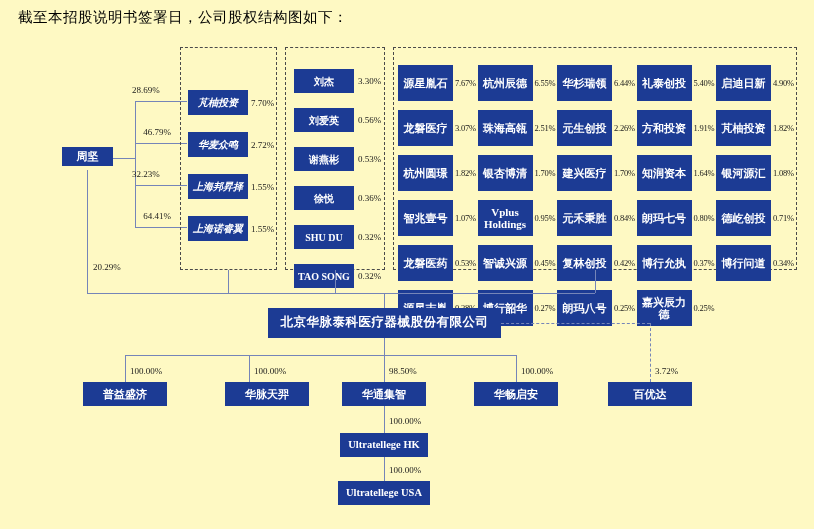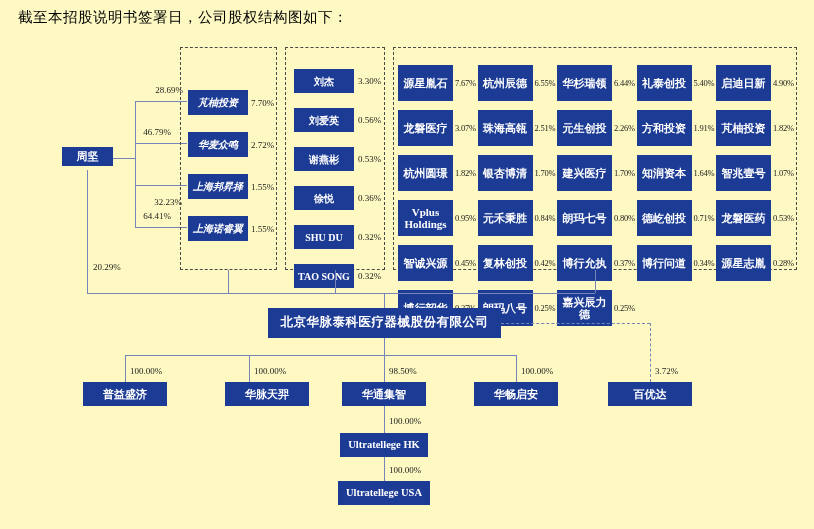--- a/index.html
+++ b/index.html
@@ -44,23 +44,23 @@
 
   <div class="ebox abs founder">周坚</div>
 
   <div class="hline" style="left:113px;top:158px;width:22px;"></div>
   <div class="vline" style="left:135px;top:101px;height:127px;"></div>
   <div class="hline" style="left:135px;top:101px;width:52px;"></div>
   <div class="hline" style="left:135px;top:143px;width:52px;"></div>
   <div class="hline" style="left:135px;top:185px;width:52px;"></div>
   <div class="hline" style="left:135px;top:227px;width:52px;"></div>
 
-  <div class="pctl" style="left:144px;top:85px;width:50px;text-align:center;">28.69%</div>
+  <div class="pctl" style="left:132px;top:85px;width:50px;text-align:left;">28.69%</div>
   <div class="pctl" style="left:132px;top:127px;width:50px;text-align:center;">46.79%</div>
-  <div class="pctl" style="left:132px;top:169px;width:50px;text-align:right;margin-top:28px;">32.23%</div>
+  <div class="pctl" style="left:132px;top:169px;width:50px;text-align:left;">32.23%</div>
   <div class="pctl" style="left:132px;top:211px;width:50px;text-align:center;">64.41%</div>
 
   <div class="dashed-box box1">
 
       <div class="row">
         <div class="ebox">芃柚投资</div>
         <div class="pct">7.70%</div>
       </div>
 
       <div class="row">
@@ -178,20 +178,24 @@
       <div class="cell">
         <div class="ebox">建兴医疗</div>
         <div class="pct">1.70%</div>
       </div>
 
       <div class="cell">
         <div class="ebox">知润资本</div>
         <div class="pct">1.64%</div>
       </div>
 
+      <div class="cell">
+        <div class="ebox">银河源汇</div>
+        <div class="pct">1.08%</div>
+      </div>
 
       <div class="cell">
         <div class="ebox">智兆壹号</div>
         <div class="pct">1.07%</div>
       </div>
 
       <div class="cell">
         <div class="ebox">Vplus Holdings</div>
         <div class="pct">0.95%</div>
       </div>

